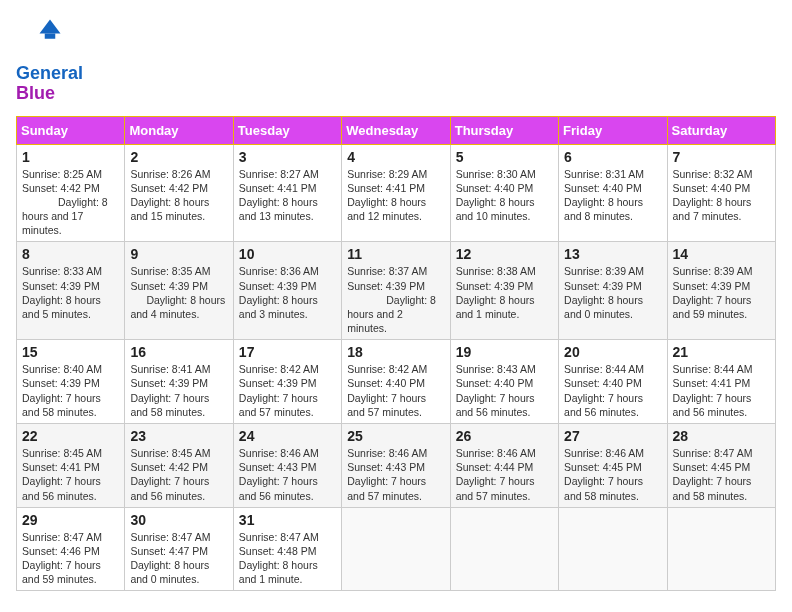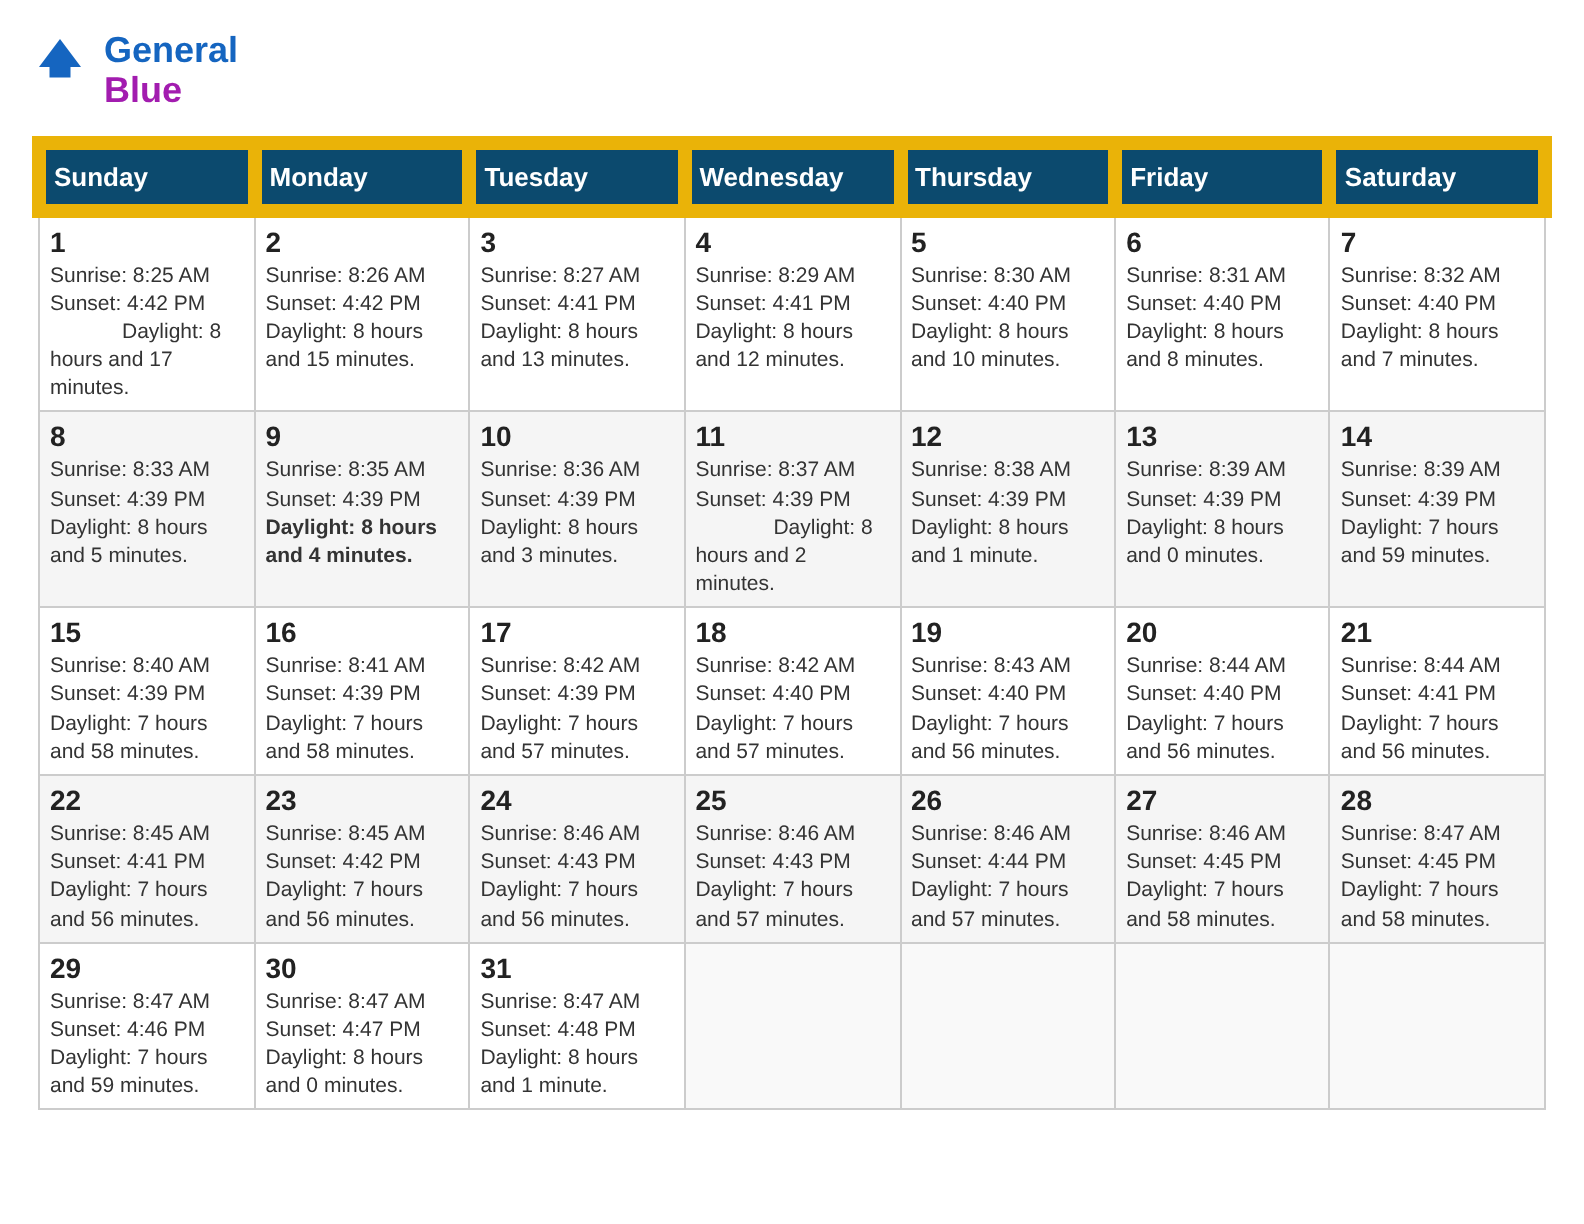--- a/index.html
+++ b/index.html
@@ -11,21 +11,23 @@
       padding: 16px;
     }
     .header {
       display: flex;
       justify-content: space-between;
       align-items: flex-start;
       margin-bottom: 12px;
     }
     .logo {
       display: flex;
-      gap: 8px;
+      align-items: center;
+      gap: 20px;
+      flex-direction: column;
     }
     .logo-text {
       font-size: 18px;
       font-weight: bold;
       color: #333;
       line-height: 1.1;
     }
     .logo-text span {
       color: #1565c0;
     }
@@ -44,27 +46,27 @@
     .subtitle {
       font-size: 16px;
       color: #444;
     }
     .calendar {
       width: 100%;
       border-collapse: collapse;
       font-size: 11px;
     }
     .calendar thead th {
-      background: #0c4a6e;
+      background: #d946ef;
       color: #fff;
       padding: 6px 4px;
       text-align: left;
       font-size: 13px;
       font-weight: bold;
-      border: 7px solid #eab308;
+      border: 1px solid #eab308;
     }
     .calendar tbody td {
       border: 1px solid #ccc;
       vertical-align: top;
       padding: 4px 5px;
       width: 108px;
       min-height: 80px;
       background: #fff;
     }
     .calendar tbody tr:nth-child(even) td {
@@ -148,21 +150,21 @@
           <div class="day-info">Sunrise: 8:32 AM<br>Sunset: 4:40 PM<br><b style="font-weight: normal;">Daylight: 8 hours and 7 minutes.</b></div>
         </td>
       </tr>
       <tr>
         <td>
           <span class="day-num">8</span>
           <div class="day-info">Sunrise: 8:33 AM<br>Sunset: 4:39 PM<br><b style="font-weight: normal; margin-top: 40px;">Daylight: 8 hours and 5 minutes.</b></div>
         </td>
         <td>
           <span class="day-num">9</span>
-          <div class="day-info">Sunrise: 8:35 AM<br>Sunset: 4:39 PM<br><b style="font-weight: bold;">Daylight: 8 hours and 4 minutes.</b></div>
+          <div class="day-info">Sunrise: 8:35 AM<br>Sunset: 4:39 PM<br><b style="font-weight: normal; margin-left: 16px;">Daylight: 8 hours and 4 minutes.</b></div>
         </td>
         <td>
           <span class="day-num">10</span>
           <div class="day-info">Sunrise: 8:36 AM<br>Sunset: 4:39 PM<br><b style="font-weight: normal;">Daylight: 8 hours and 3 minutes.</b></div>
         </td>
         <td>
           <span class="day-num">11</span>
           <div class="day-info">Sunrise: 8:37 AM<br>Sunset: 4:39 PM<br><b style="font-weight: normal; margin-left: 39px;">Daylight: 8 hours and 2 minutes.</b></div>
         </td>
         <td>

